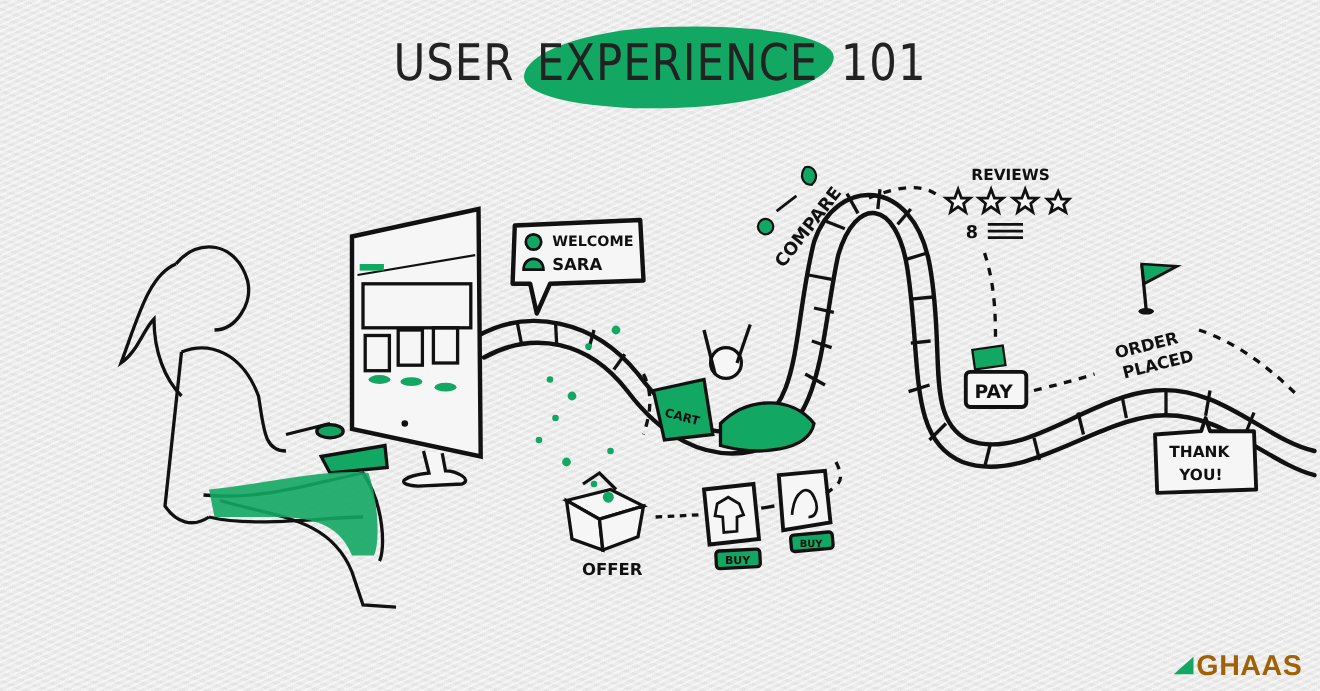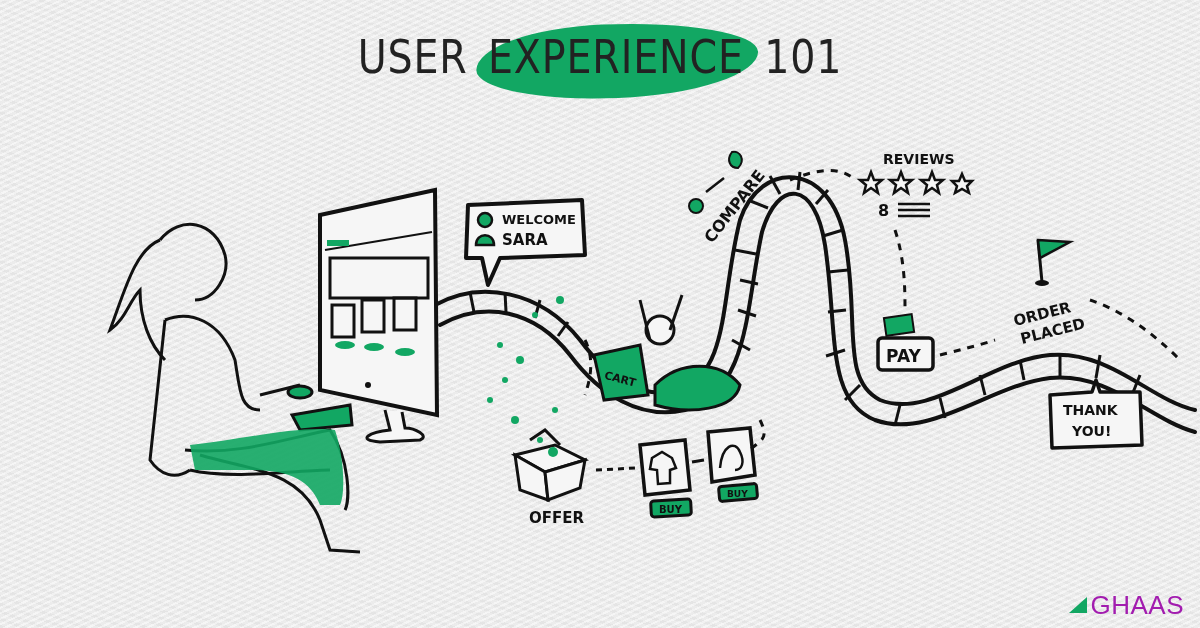--- a/index.html
+++ b/index.html
@@ -13,21 +13,21 @@
     font-family:"DejaVu Sans", sans-serif;font-size:46px;color:#222;letter-spacing:1px;
     font-weight:400;transform:scaleX(0.86);}
   .title .hl{position:relative;display:inline-block;padding:0 8px;}
   .title .hl::before{content:"";position:absolute;left:-6px;right:-8px;top:-6px;bottom:-14px;
     background:#12a763;border-radius:45% 55% 50% 50%/55% 45% 55% 45%;z-index:-1;transform:rotate(-2deg);}
   .title span{position:relative;z-index:1;}
   svg.art{position:absolute;left:0;top:0;}
   .hand{font-family:"DejaVu Sans", sans-serif;font-weight:bold;fill:#111;}
   .logo{position:absolute;right:16px;bottom:12px;display:flex;align-items:flex-end;gap:3px;}
   .logo .mark{width:0;height:0;border-left:18px solid transparent;border-bottom:16px solid #12a763;margin-bottom:3px;}
-  .logo .word{font-family:"Liberation Sans", sans-serif;font-weight:normal;font-size:26px;color:#a21caf;letter-spacing:0.5px;line-height:22px;}
+  .logo .word{font-family:"Liberation Sans", sans-serif;font-weight:bold;font-size:26px;color:#a16207;letter-spacing:0.5px;line-height:22px;}
 </style>
 </head>
 <body>
 
 <div class="title">
   <span>USER</span>
   <span class="hl"><span>EXPERIENCE</span></span>
   <span>101</span>
 </div>
 

